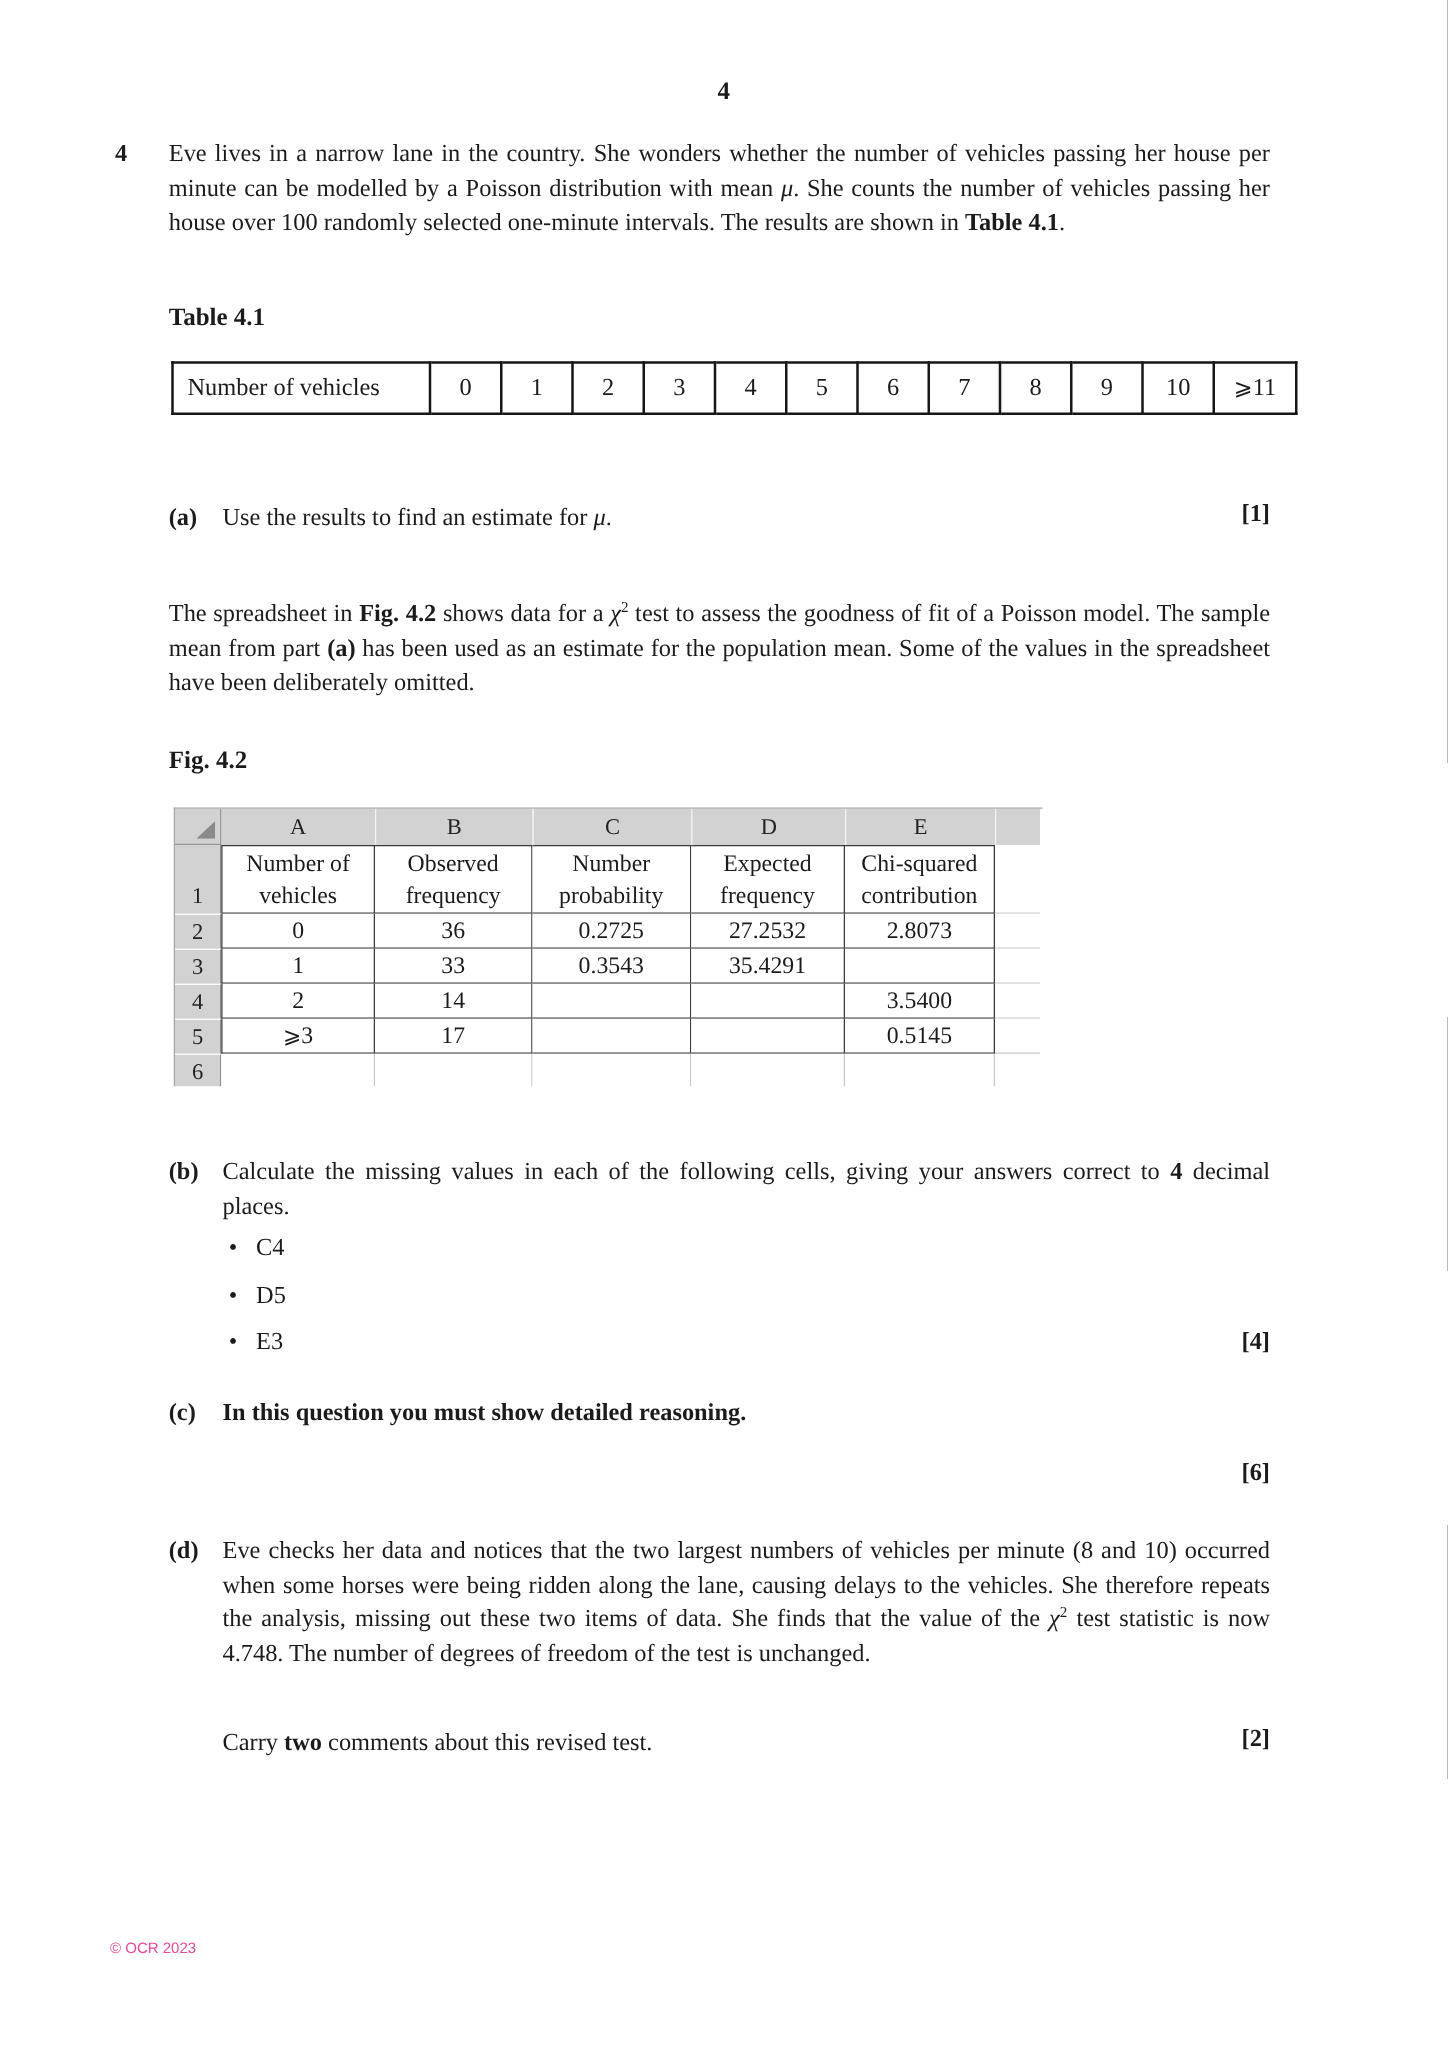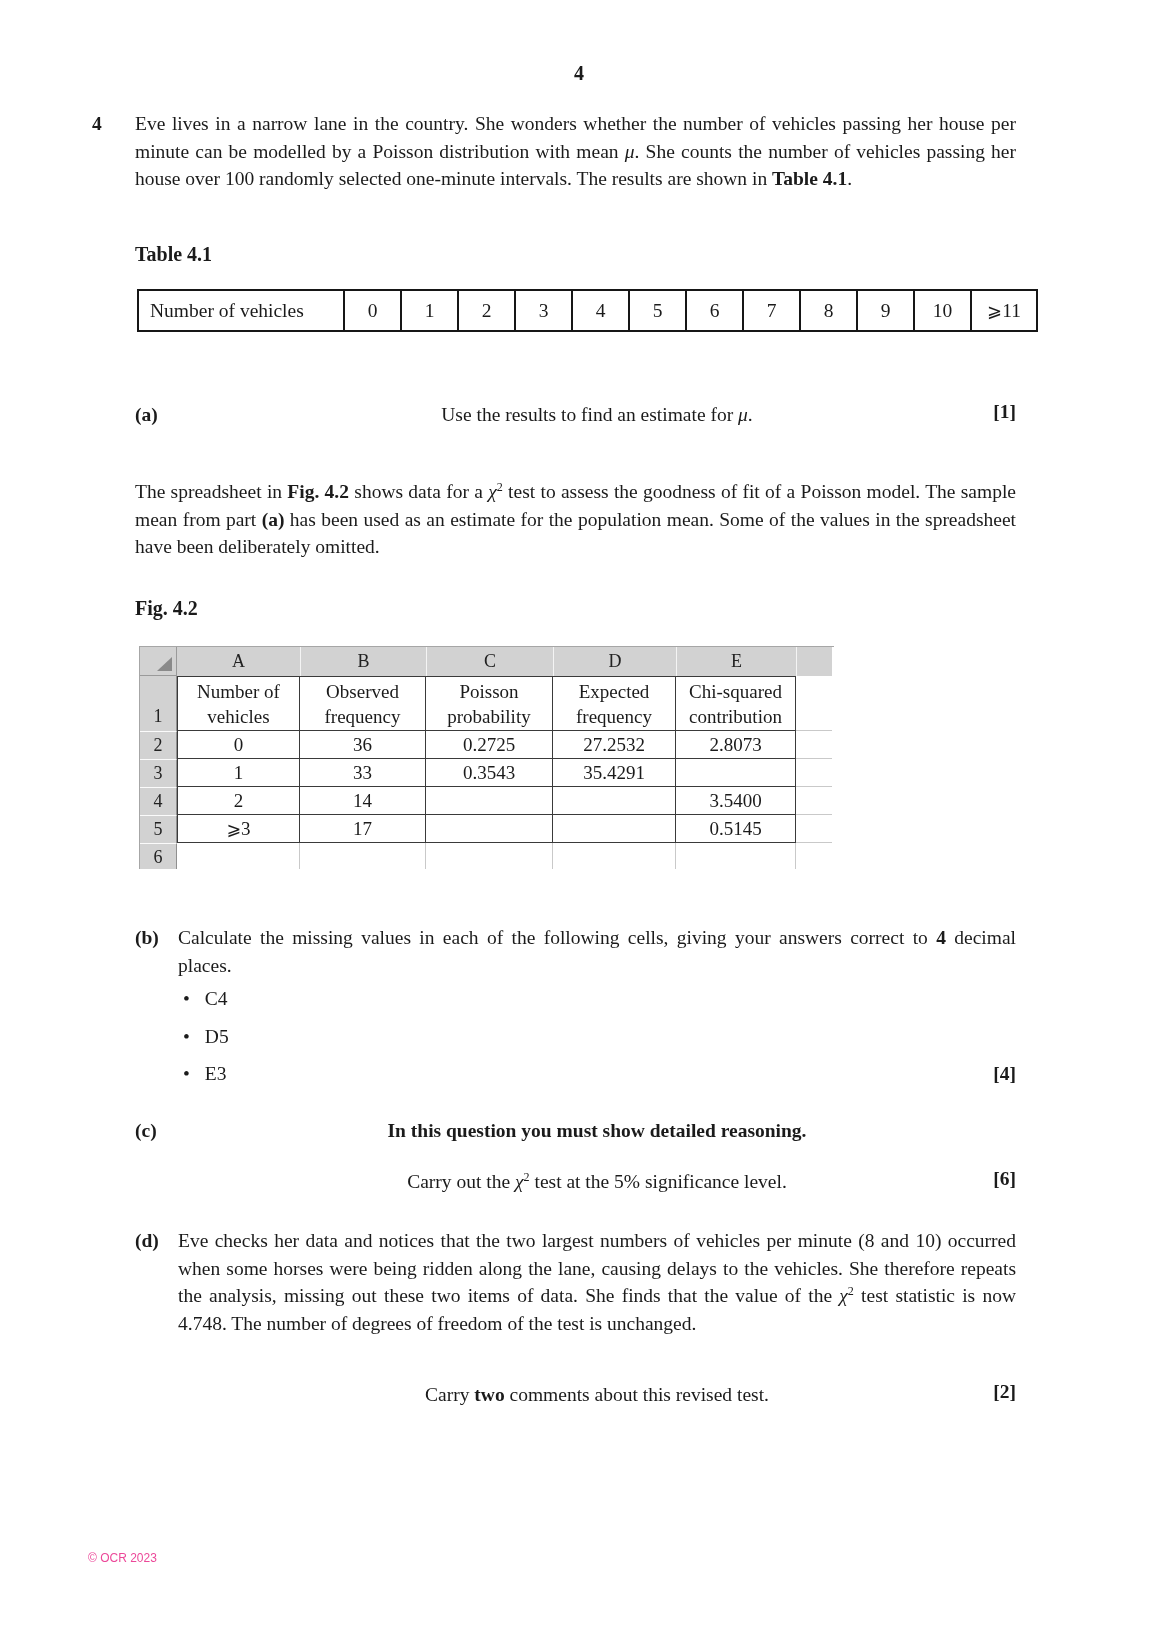--- a/index.html
+++ b/index.html
@@ -35,21 +35,21 @@
   .t41 td.num{width:55px;}
   .t41 td.last{width:64px;}
 
   
   .mark{position:absolute;right:142px;font-size:19.5px;font-weight:bold;}
 
   
   .part{position:absolute;left:135px;width:881px;font-size:19.5px;line-height:27.5px;}
   .part .plabel{position:absolute;left:0;top:0;font-weight:bold;}
   .part .ptext{margin-left:43px;text-align:justify;}
-  .part .ptext.nojust{text-align:center;}
+  .part .ptext.nojust{text-align:left;}
   .bullet-row{position:absolute;left:183px;font-size:19.5px;display:flex;gap:15px;}
 
   
   .sheet{position:absolute;left:139px;top:646px;width:694px;height:222px;
     overflow:hidden;border-top:1px solid #a6a6a6;border-left:1px solid #a6a6a6;
     font-size:19px;background:#fff;}
   .srow{display:grid;grid-template-columns:37px 123px 126px 127px 123px 120px 36px;}
   .r-letters{height:29px;}
   .r-head{height:55px;}
   .r-data{height:28px;}
@@ -131,21 +131,21 @@
       <div class="cell grey letter sep">B</div>
       <div class="cell grey letter sep">C</div>
       <div class="cell grey letter sep">D</div>
       <div class="cell grey letter sep">E</div>
       <div class="cell grey letter sep"></div>
     </div>
     <div class="srow r-head">
       <div class="cell rnum first">1</div>
       <div class="cell d top left hcell">Number of vehicles</div>
       <div class="cell d top hcell">Observed frequency</div>
-      <div class="cell d top hcell">Poisson probability</div>
+      <div class="cell d top hcell">Number probability</div>
       <div class="cell d top hcell">Expected frequency</div>
       <div class="cell d top hcell">Chi-squared contribution</div>
       <div class="cell fpart"></div>
     </div>
     <div class="srow r-data">
       <div class="cell rnum">2</div>
       <div class="cell d left">0</div>
       <div class="cell d">36</div>
       <div class="cell d">0.2725</div>
       <div class="cell d">27.2532</div>
@@ -208,23 +208,20 @@
   <div class="bullet-row" style="top:1063px;">
     <span>•</span>
     <span>E3</span>
   </div>
   <span class="mark" style="top:1063px;">[4]</span>
 
   <div class="part" style="top:1117px;">
     <span class="plabel">(c)</span>
     <div class="ptext nojust b">In this question you must show detailed reasoning.</div>
   </div>
-  <div class="part" style="top:1168px;">
-    <div class="ptext nojust"><span>Carry out the </span><span class="i">χ</span><sup>2</sup><span> test at the 5% significance level.</span></div>
-  </div>
   <span class="mark" style="top:1168px;">[6]</span>
 
   <div class="part" style="top:1227px;">
     <span class="plabel">(d)</span>
     <div class="ptext"><span>Eve checks her data and notices that the two largest numbers of vehicles per minute (8 and 10) occurred when some horses were being ridden along the lane, causing delays to the vehicles. She therefore repeats the analysis, missing out these two items of data. She finds that the value of the </span><span class="i">χ</span><sup>2</sup><span> test statistic is now 4.748. The number of degrees of freedom of the test is unchanged.</span></div>
   </div>
   <div class="part" style="top:1381px;">
     <div class="ptext nojust"><span>Carry </span><span class="b">two</span><span> comments about this revised test.</span></div>
   </div>
   <span class="mark" style="top:1381px;">[2]</span>

